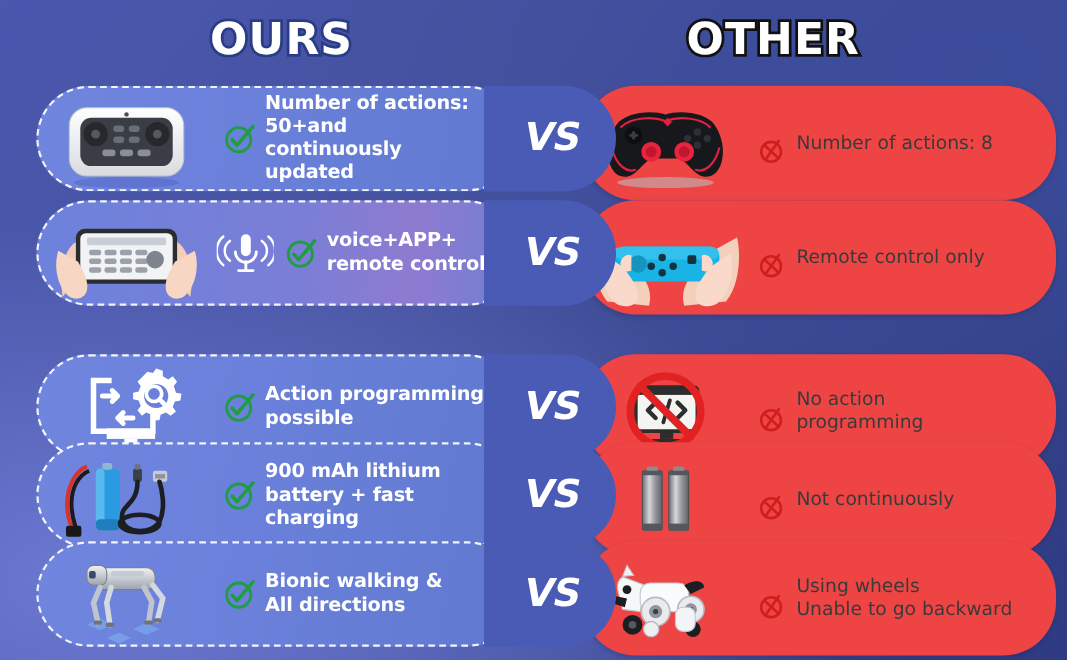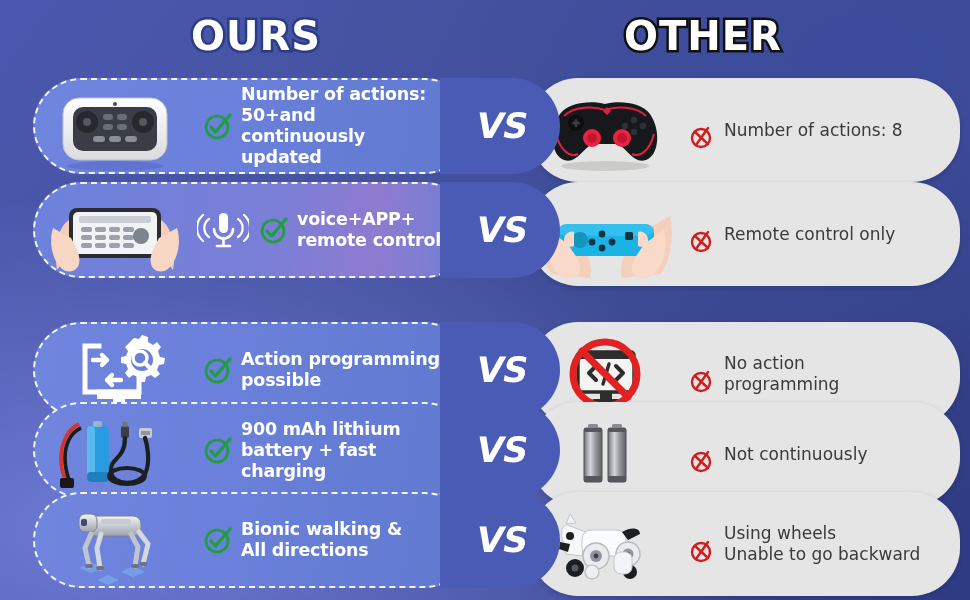--- a/index.html
+++ b/index.html
@@ -54,21 +54,21 @@
     background:#4A5BB5;border-radius:0 52px 52px 0;}
   .vs-txt{position:absolute;left:12px;top:50%;transform:translateY(-50%) skewX(-11deg);
     width:100px;text-align:center;color:#fff;font-weight:bold;font-size:35px;
     line-height:35px;letter-spacing:-1px;
     font-family:"DejaVu Sans","Liberation Sans",sans-serif;
     text-shadow:2px 0 0 #4A5BB5,-2px 0 0 #4A5BB5;}
 
   
   .pill-right{
     position:absolute;left:530px;top:0;width:430px;height:104px;
-    border-radius:48px;background:#e5e5e5;
+    border-radius:48px;background:#ef4444;
     display:flex;align-items:center;
     box-shadow:0 2px 5px rgba(20,26,60,.22);
   }
   .rgt-media{width:150px;height:96px;position:relative;flex:0 0 150px;}
   .rgt-x{flex:0 0 44px;display:flex;align-items:flex-start;justify-content:center;padding-top:14px;}
   .rgt-text{flex:1;color:#3A3A3A;font-size:17px;line-height:21px;
     font-family:"DejaVu Sans","Liberation Sans",sans-serif;padding-right:18px;}
 
   .ic{display:block;}
   .nowrap{white-space:pre-line;}

